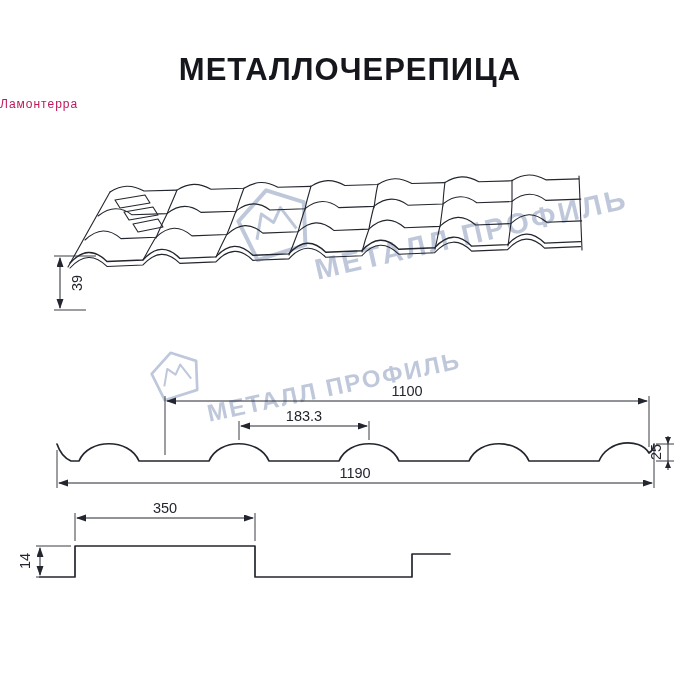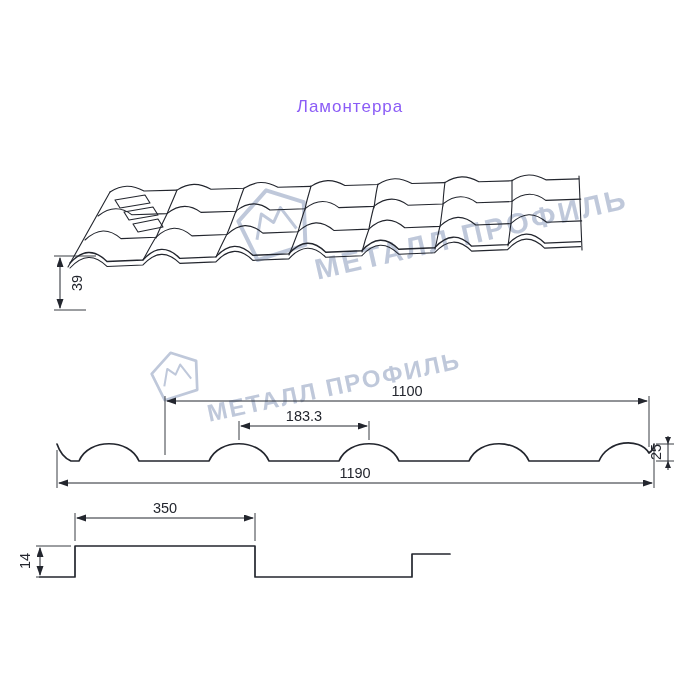--- a/index.html
+++ b/index.html
@@ -1,38 +1,39 @@
 <!DOCTYPE html>
 <html><head>
 <meta charset="utf-8">
 <style>
   html,body{margin:0;padding:0;background:#fff;}
   .page{position:relative;width:700px;height:700px;background:#ffffff;overflow:hidden;
         font-family:"Liberation Sans",sans-serif;color:#1c1f26;}
   .title{position:absolute;top:52px;left:0;width:700px;text-align:center;
          font-size:31px;font-weight:700;letter-spacing:1px;color:#15171c;}
-  .subtitle{position:absolute;top:97px;left:0;width:700px;text-align:center;
-            font-size:17px;font-weight:400;letter-spacing:1px;color:#8b5cf6;}
+  .subtitle{position:absolute;top:97px;left:0;width:700px;text-align:left;
+            font-size:12px;font-weight:400;letter-spacing:1px;color:#be185d;}
   svg{position:absolute;left:0;top:0;}
   .ln{fill:none;stroke:#23262e;stroke-width:1.4;stroke-linecap:round;stroke-linejoin:round;}
   .ln2{fill:none;stroke:#23262e;stroke-width:1.1;stroke-linecap:round;stroke-linejoin:round;}
   .prof{fill:none;stroke:#23262e;stroke-width:1.7;stroke-linecap:round;stroke-linejoin:round;}
   .dim{fill:none;stroke:#23262e;stroke-width:1;}
   .ext{fill:none;stroke:#23262e;stroke-width:0.9;}
   .dimtxt{font-size:14.5px;fill:#23262e;}
   .wm-text{font-size:29px;font-weight:700;letter-spacing:3px;fill:#b9c3d7;}
   .wm-text-sm{font-size:24px;font-weight:700;letter-spacing:2px;fill:#b9c3d7;}
   .wm-shape{fill:none;stroke:#b9c3d7;stroke-width:4;stroke-linejoin:round;}
   .wm-shape-in{fill:none;stroke:#b9c3d7;stroke-width:3;stroke-linejoin:round;}
 </style>
 </head>
 <body>
 
 <div class="page">
 
+  <div class="title">МЕТАЛЛОЧЕРЕПИЦА</div>
   <div class="subtitle">Ламонтерра</div>
 
   <svg width="700" height="700" viewBox="0 0 700 700">
     <defs>
       <marker id="arw" markerWidth="10" markerHeight="8" refX="9" refY="3.5" orient="auto-start-reverse" markerUnits="userSpaceOnUse">
         <path d="M0,0 L10,3.5 L0,7 Z" fill="#23262e"></path>
       </marker>
     </defs>
 
     <g opacity="0.9">

